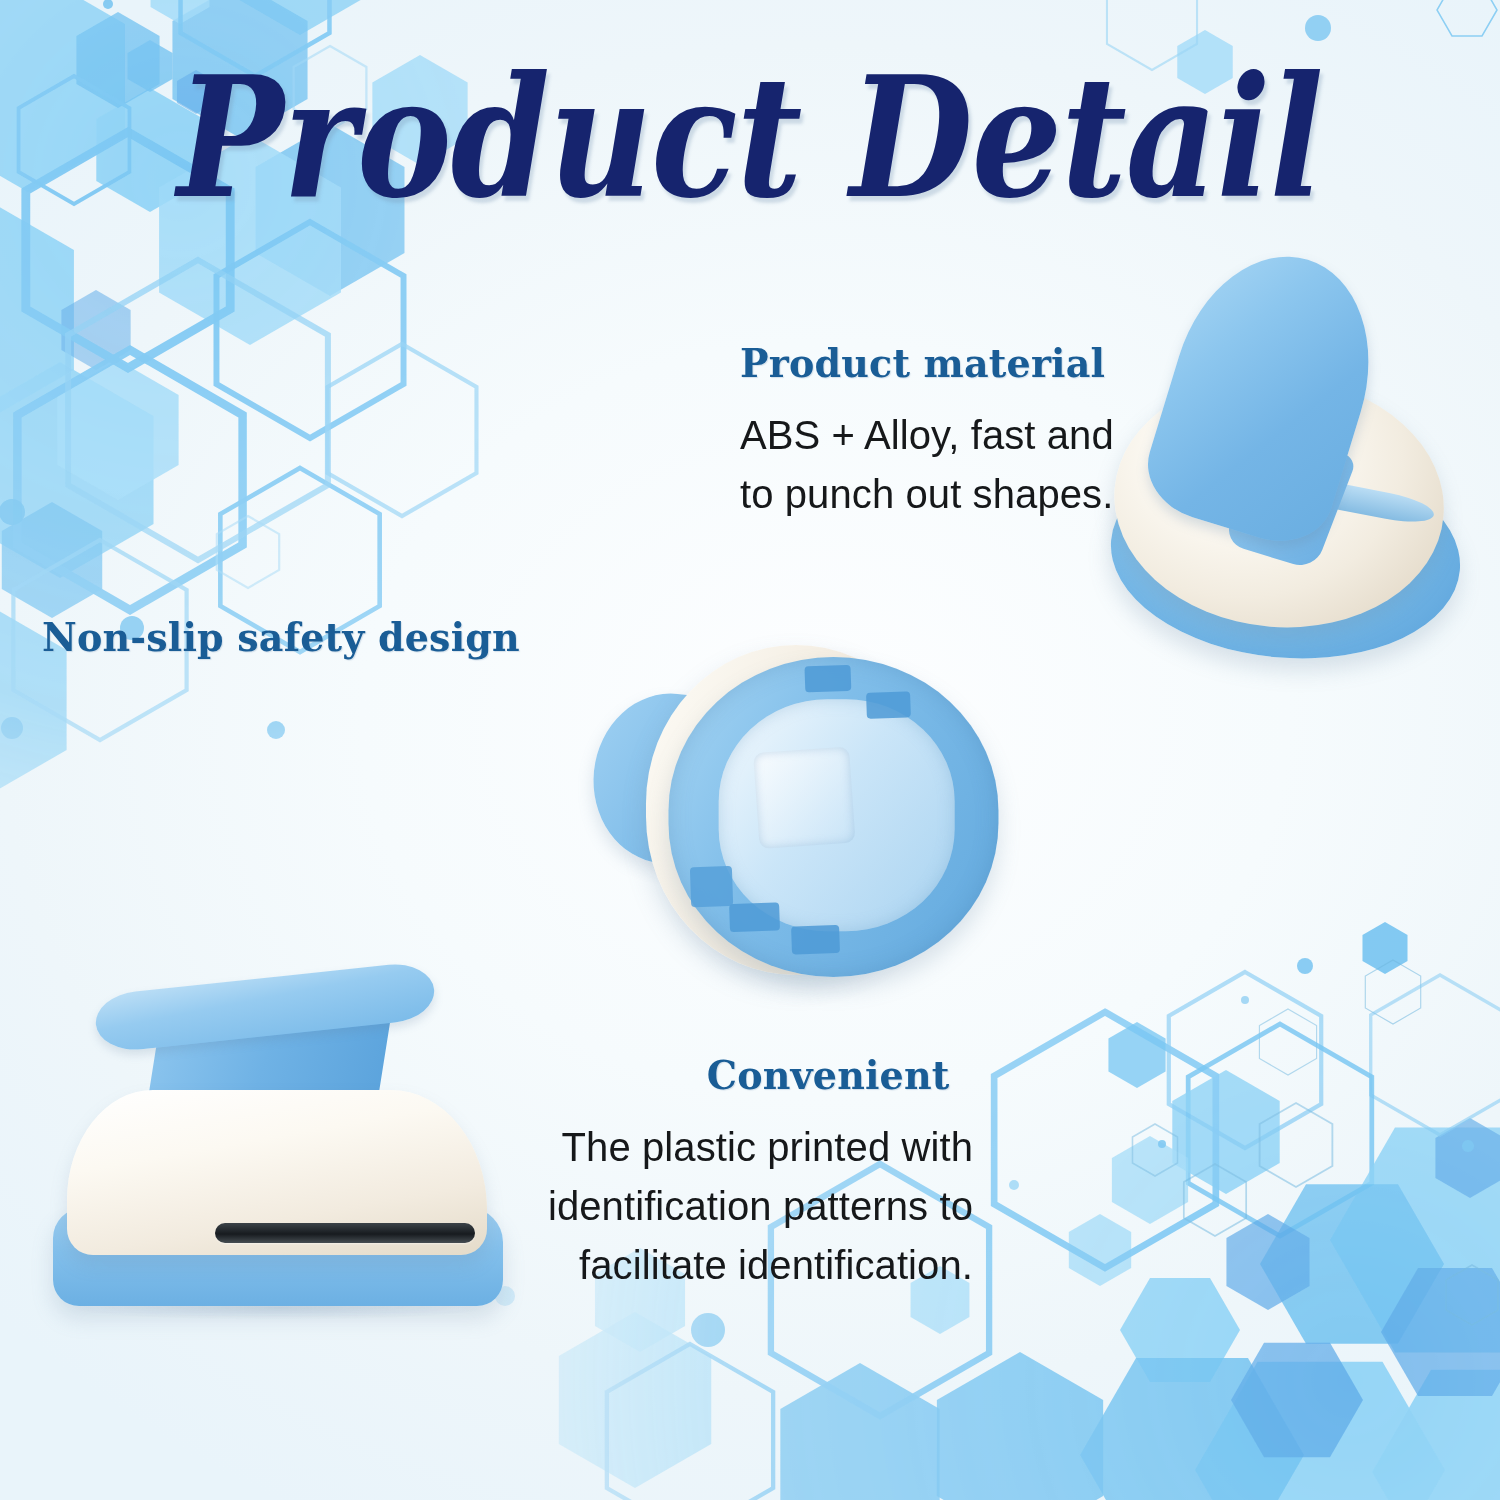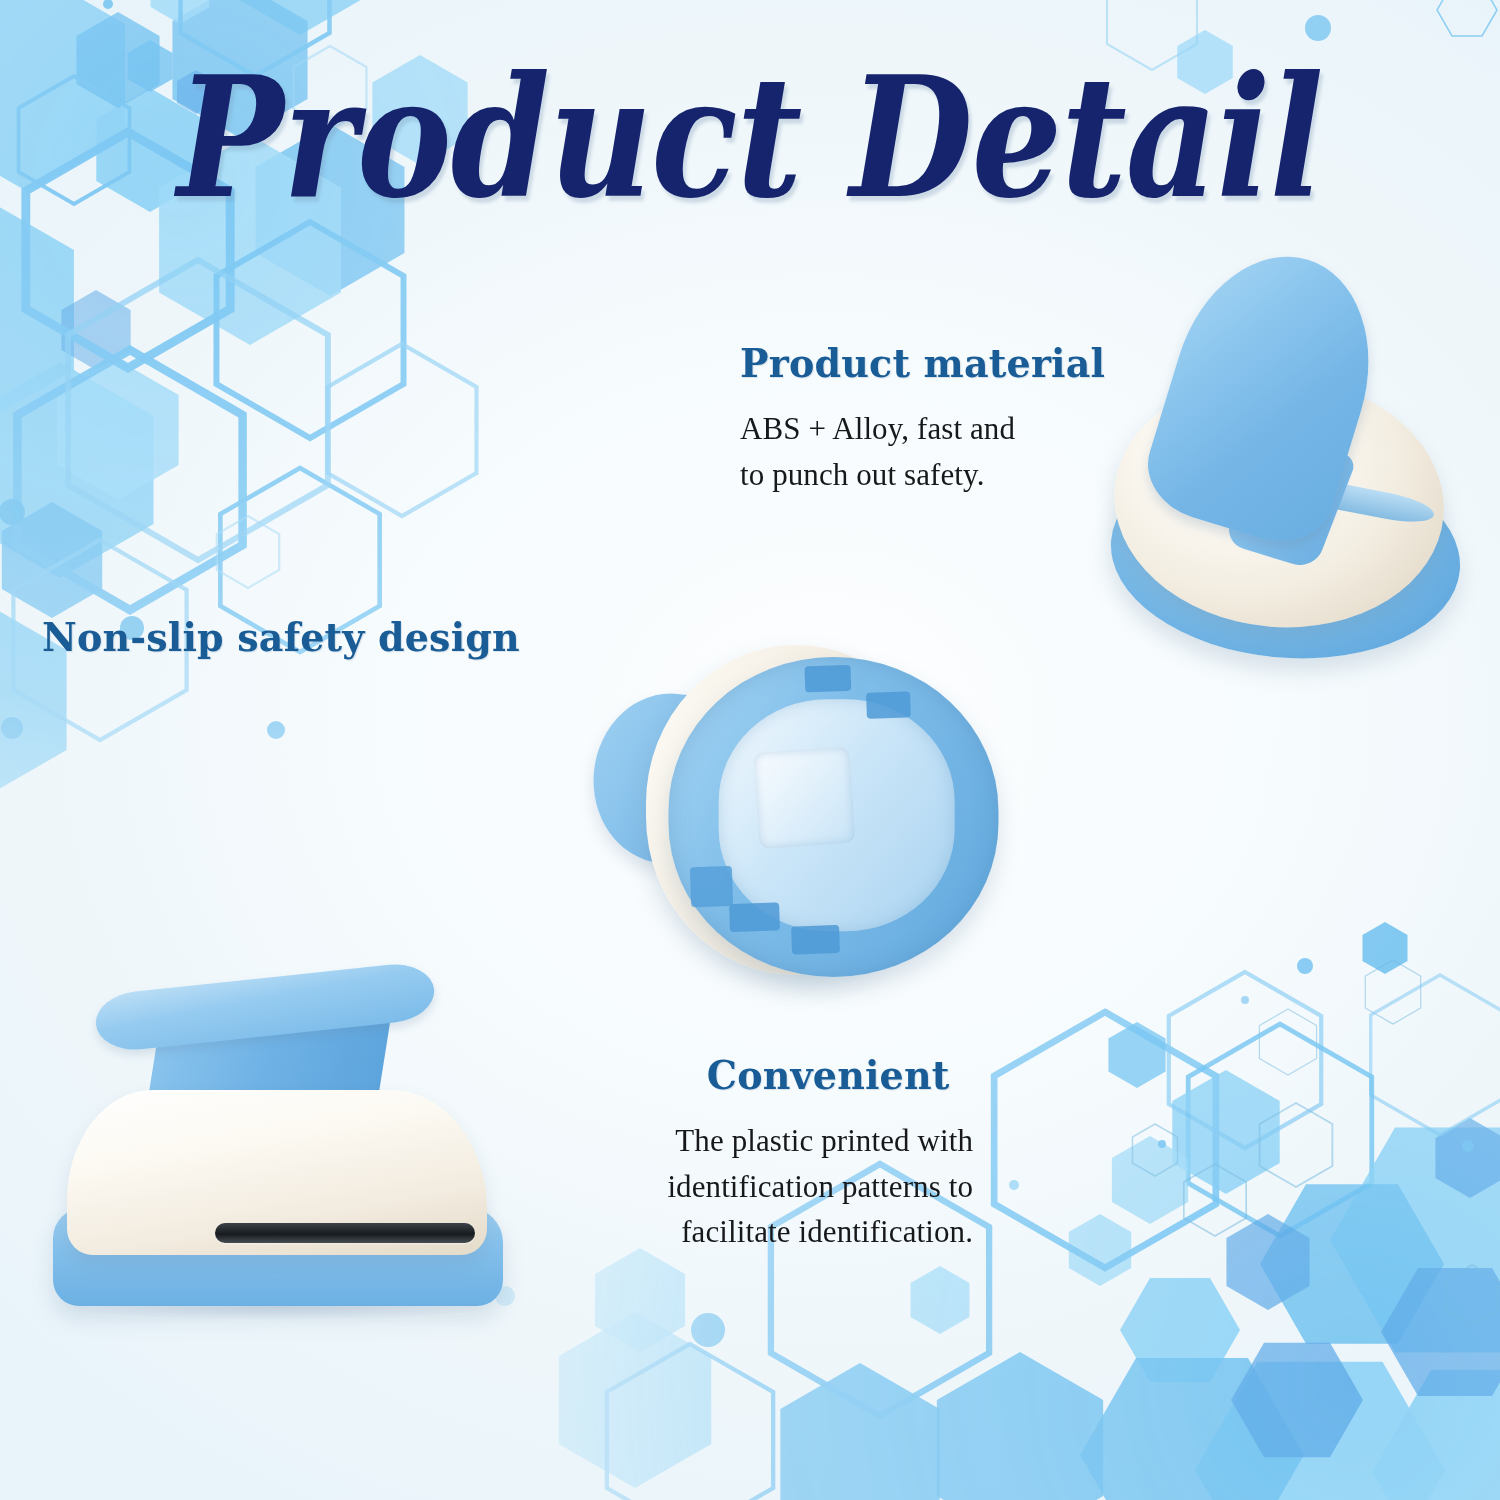--- a/index.html
+++ b/index.html
@@ -47,23 +47,23 @@
     color:#1a5d96;
     font-size:40px;
     line-height:1.15;
     letter-spacing:.2px;
     text-shadow:1px 1px 1px rgba(150,175,200,.35);
     margin-bottom:20px;
     transform:scaleX(.95);
     transform-origin:left center;
   }
   .blk-body{
-    font-family:Liberation Serif, serif;
+    font-family:Liberation Sans, sans-serif;
     color:#16181a;
-    font-size:31px;
+    font-size:40px;
     line-height:1.47;
     letter-spacing:.1px;
   }
   .blk-body div{ white-space:nowrap; }
 
   #block-material{ left:740px; top:340px; width:430px; }
   #block-nonslip { left:42px;  top:578px; width:720px;margin-top:36px; }
   #block-convenient{ left:503px; top:1052px; width:470px;text-align:right; }
 
   
@@ -389,21 +389,21 @@
     <div id="pc-fin"></div>
     <div id="pc-handle"></div>
     <div id="pc-body"></div>
     <div id="pc-slot"></div>
   </div>
 
   <div class="block" id="block-material">
     <div class="blk-head">Product material</div>
     <div class="blk-body">
       <div>ABS + Alloy, fast and</div>
-      <div>to punch out safety.</div>
+      <div>to punch out shapes.</div>
     </div>
   </div>
 
   <div class="block" id="block-nonslip">
     <div class="blk-head">Non-slip safety design</div>
   </div>
 
   <div class="block" id="block-convenient">
     <div class="blk-head">Convenient</div>
     <div class="blk-body">

